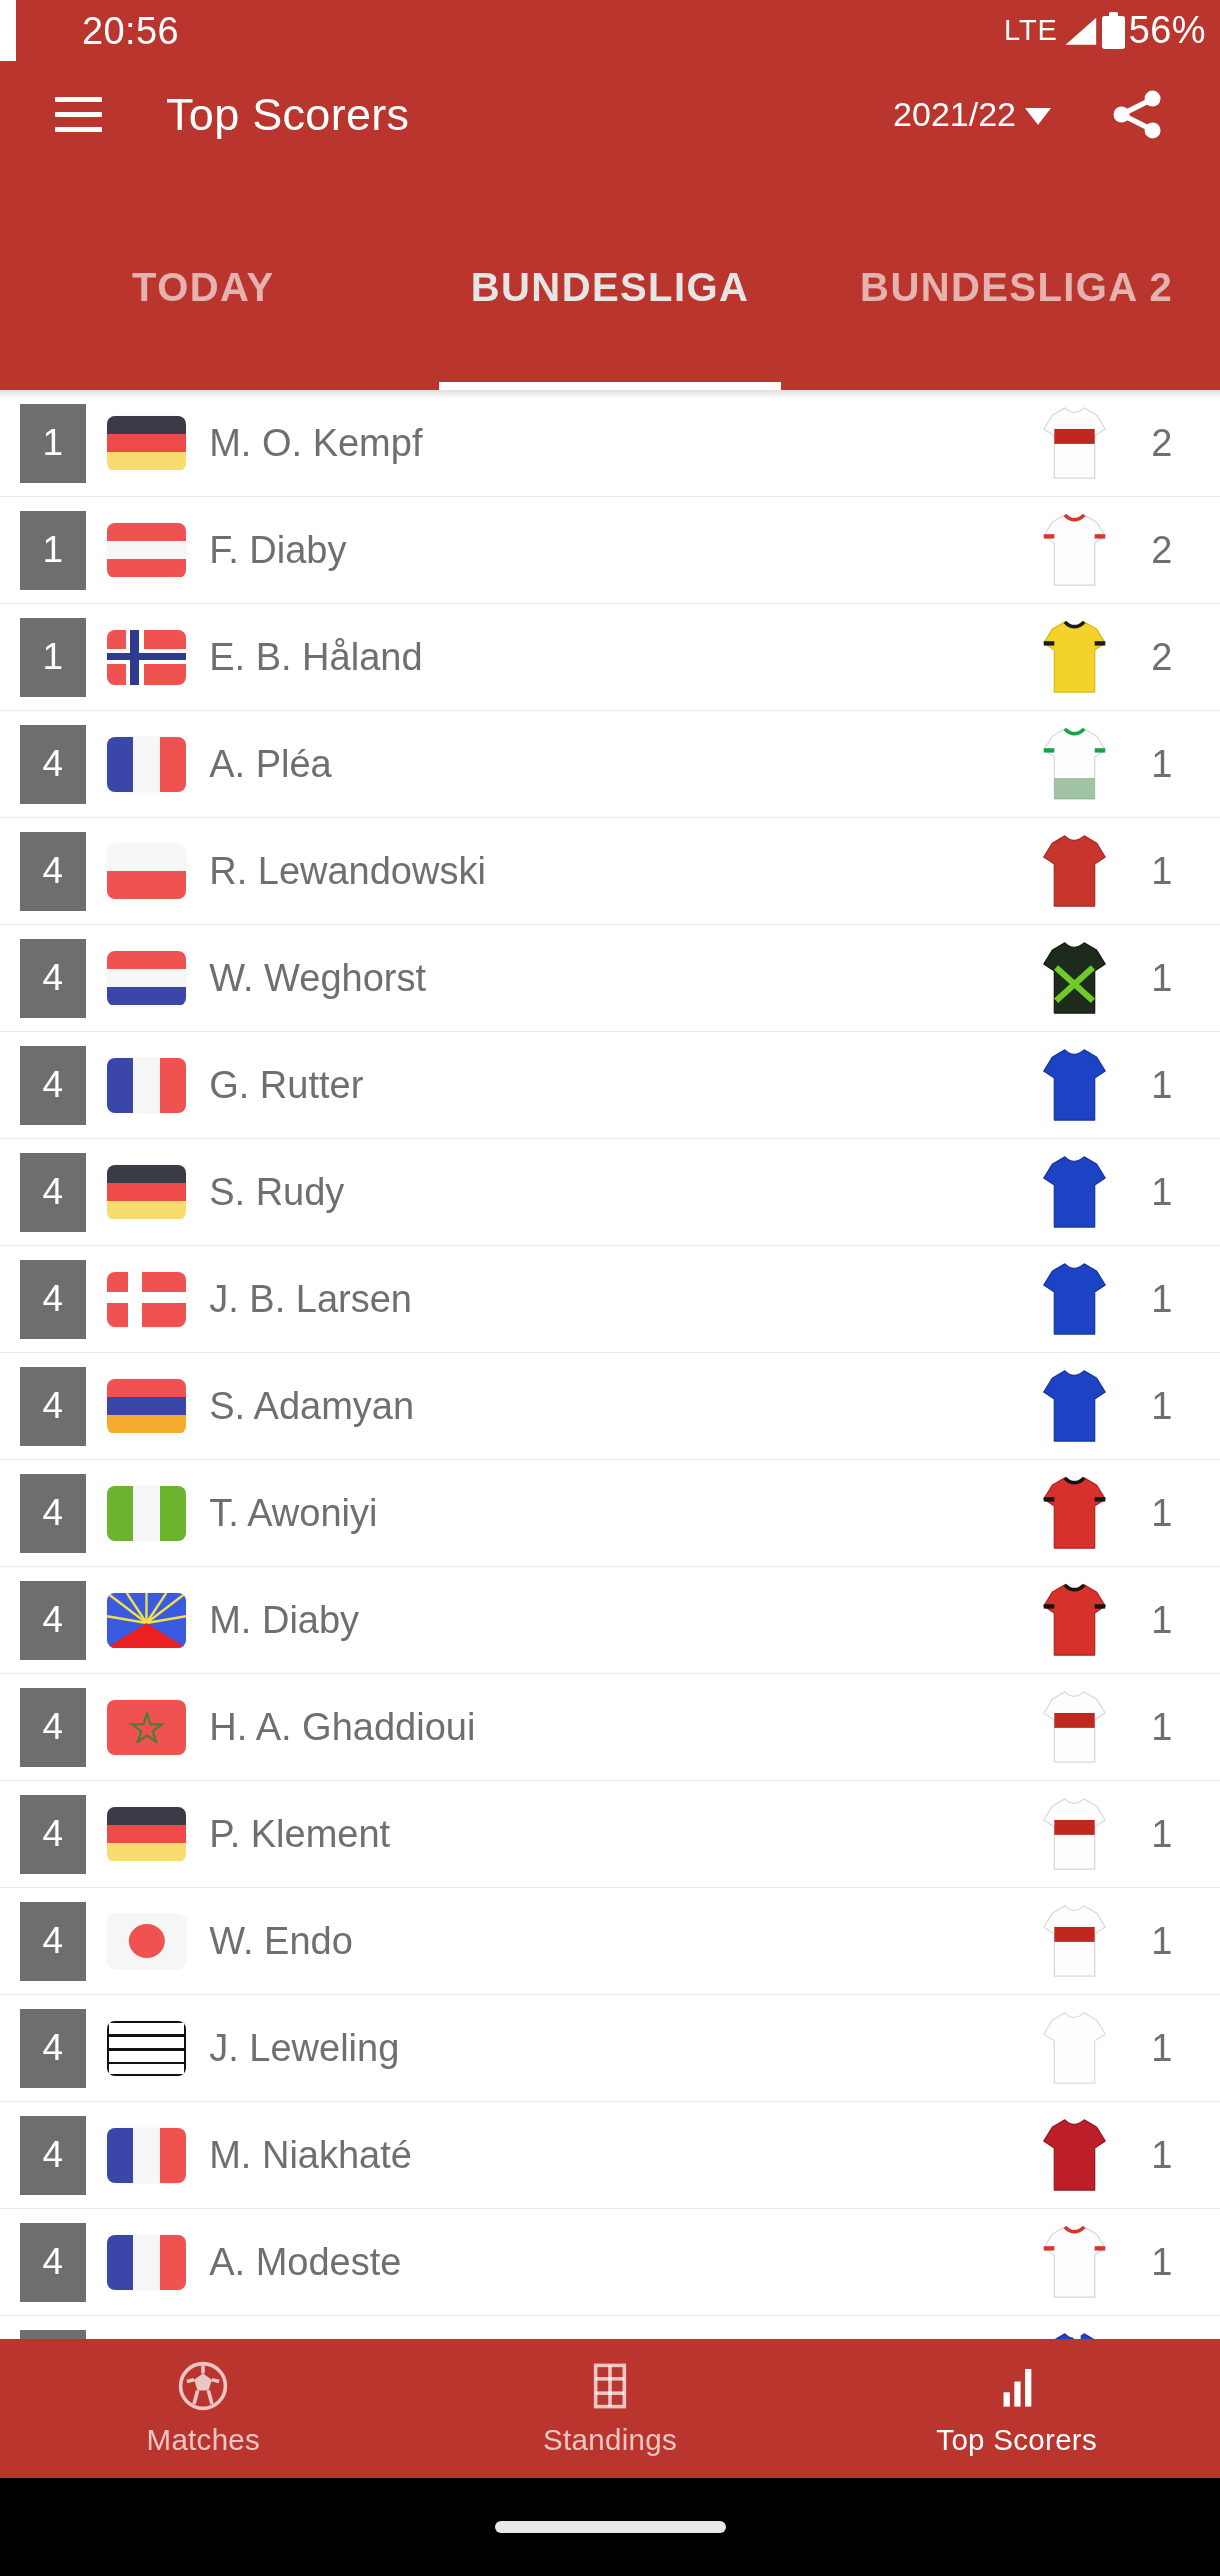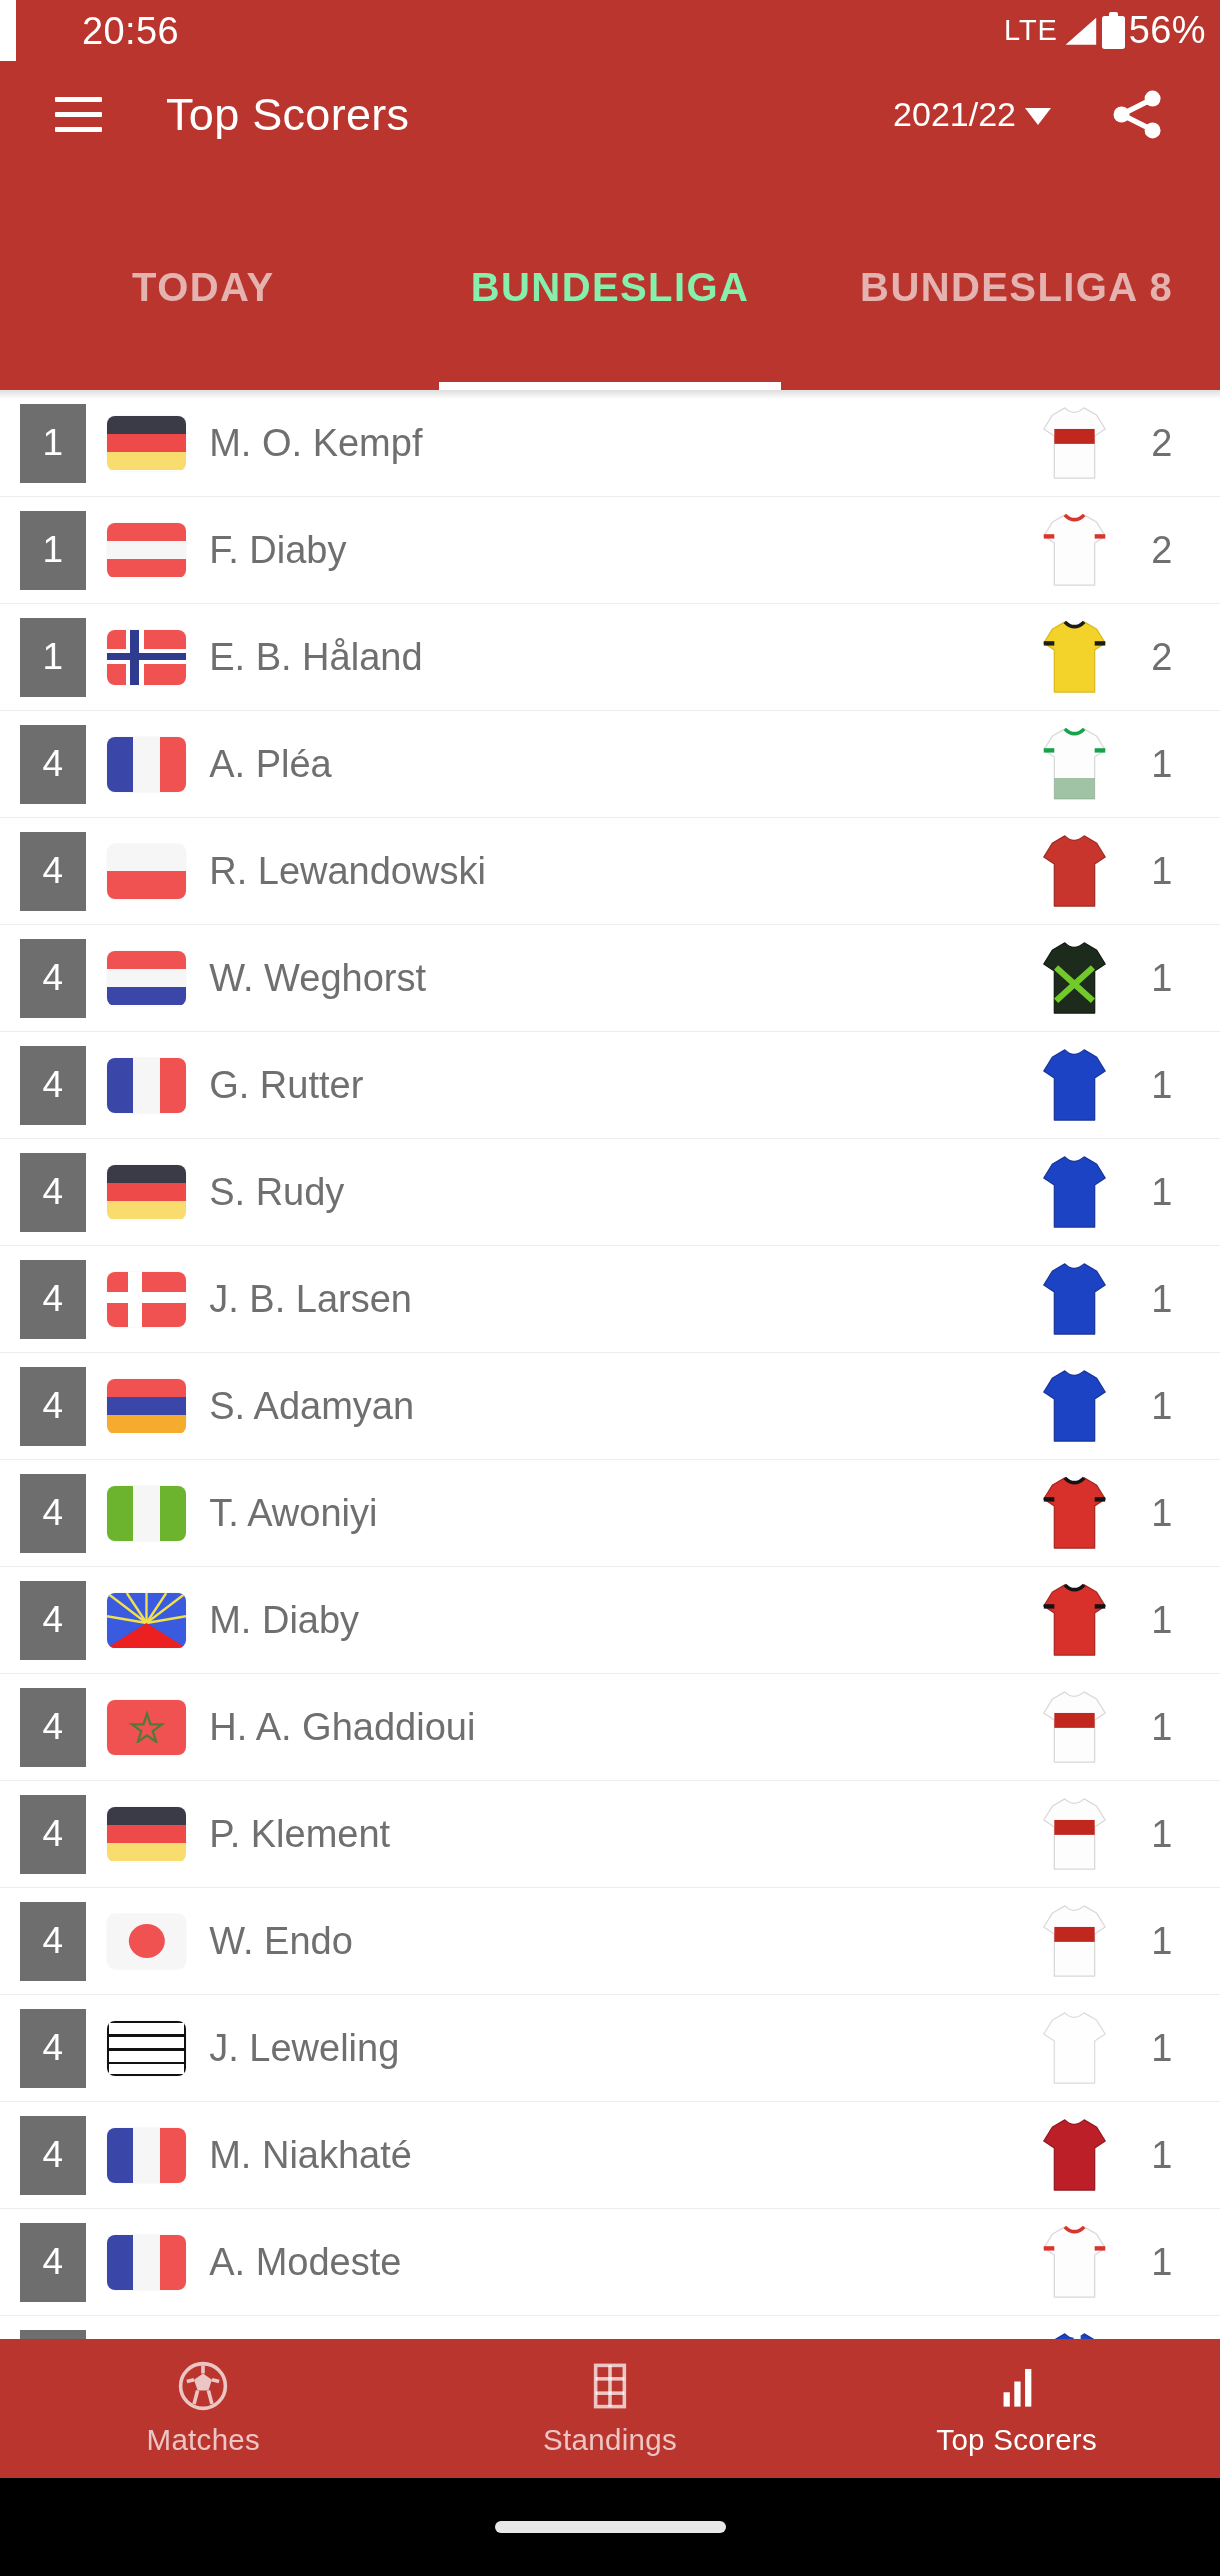--- a/index.html
+++ b/index.html
@@ -50,21 +50,21 @@
     display:flex; align-items:flex-start;
   }
   .tab{
     flex:1; height:222px; display:flex; align-items:center; justify-content:center;
     position:relative; cursor:pointer; padding-top:16px;
   }
   .tab span{
     font-size:40px; font-weight:700; letter-spacing:1.4px;
     color:rgba(255,255,255,.62); white-space:nowrap;
   }
-  .tab.active span{ color:#86efac;text-align:right; }
+  .tab.active span{ color:#e5e5e5;text-align:right; }
   .tab.active::after{
     content:""; position:absolute; left:8%; right:8%; bottom:0; height:8px; background:#fff;
   }
 
   
   .list{
     position:absolute; left:0; top:390px; width:1220px; bottom:215px;
     background:#fff; overflow:hidden;
   }
   .list::before{
@@ -170,21 +170,21 @@
   </div>
 
   <div class="tabs" id="tabbar">
   <div class="tab">
     <span>TODAY</span>
   </div>
   <div class="tab active">
     <span>BUNDESLIGA</span>
   </div>
   <div class="tab">
-    <span>BUNDESLIGA 8</span>
+    <span>BUNDESLIGA 2</span>
   </div>
     </div>
 
   <div class="list" id="scorerlist">
   <div class="row">
     <div class="rank">1</div>
     <div class="flag">
           <div class="h" style="top:0%;height:33.4%;background:#3b3b47"></div>
           <div class="h" style="top:33.3%;height:33.4%;background:#ee4a4a"></div>
           <div class="h" style="top:66.6%;height:33.4%;background:#f8dc6e"></div>

